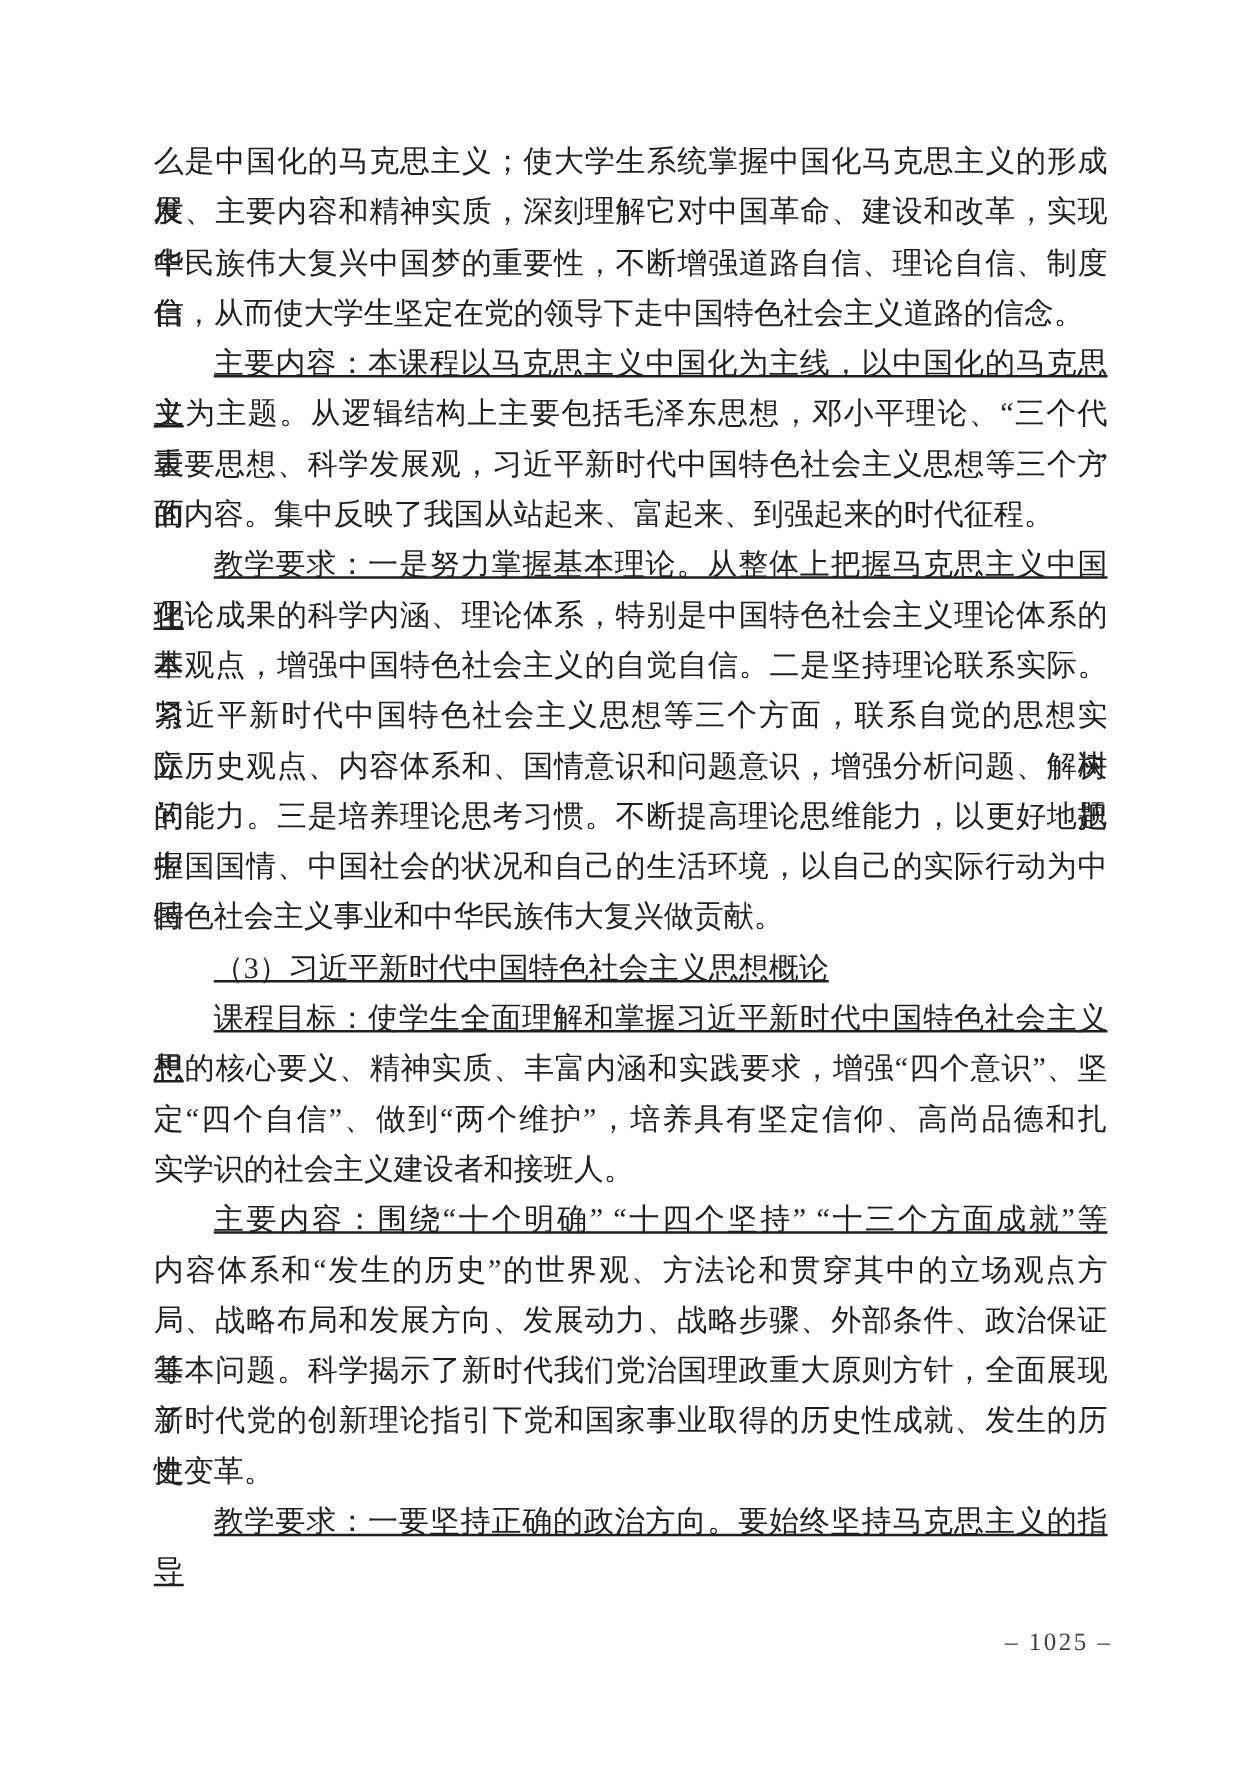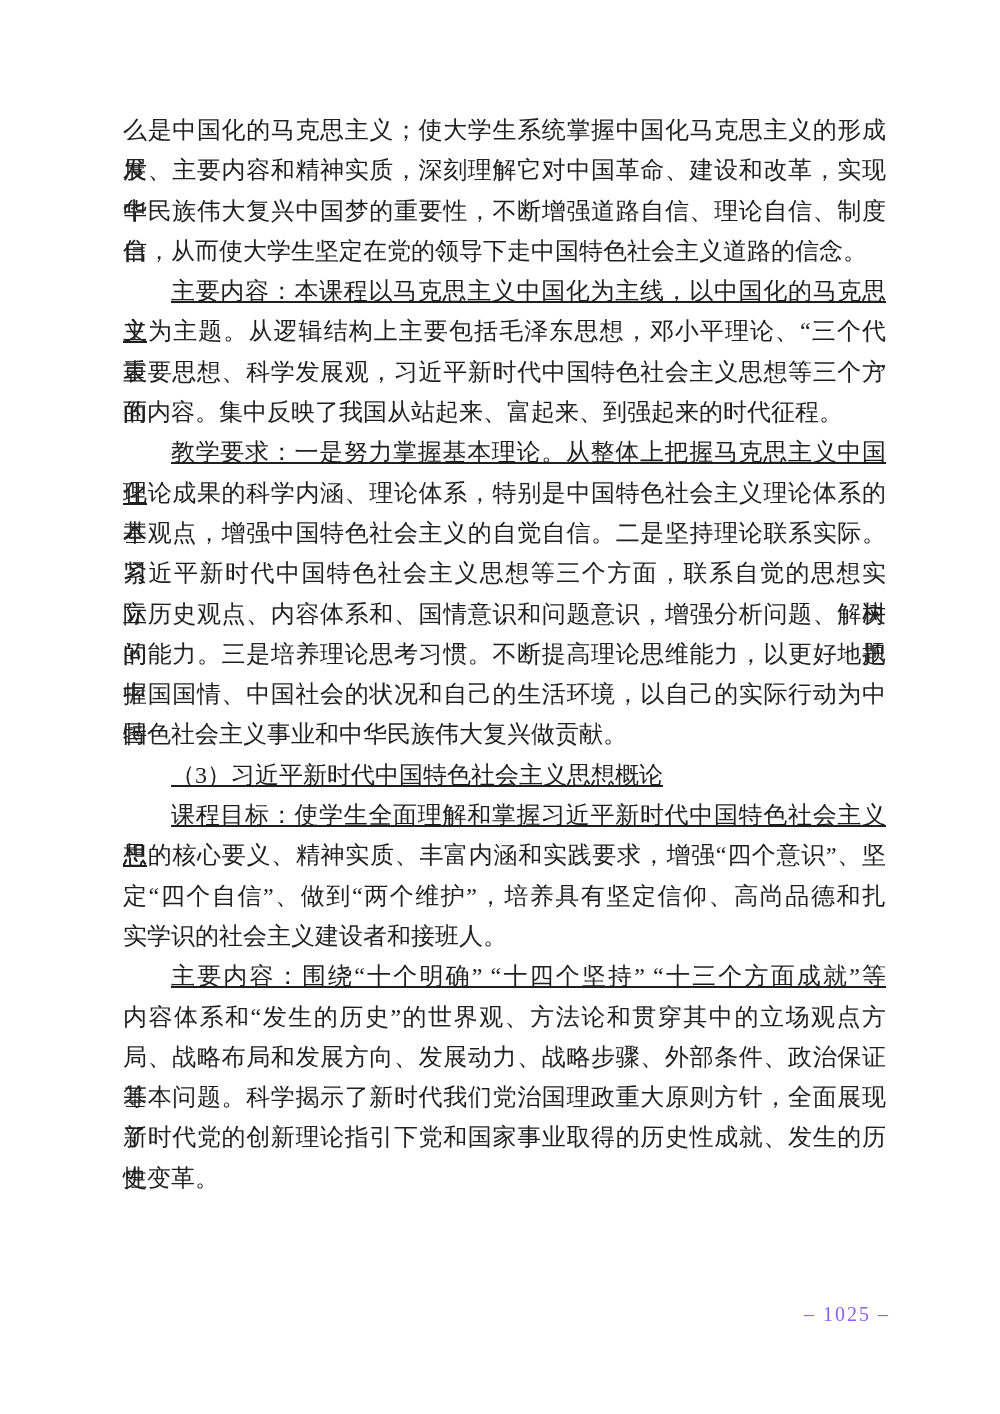--- a/index.html
+++ b/index.html
@@ -37,21 +37,21 @@
   .line.indent {
     text-indent: 2em;
     text-decoration: underline;
   }
   .footer {
     position: absolute;
     top: 1300px;
     right: 110px;
     font-size: 20px;
     line-height: 28px;
-    color: #8b5cf6;
+    color: #404040;
     letter-spacing: 2px;
   }
 </style>
 </head>
 <body>
 
 <div class="page">
   <div class="textblock">
       <div class="line">么是中国化的马克思主义；使大学生系统掌握中国化马克思主义的形成发</div>
       <div class="line">展、主要内容和精神实质，深刻理解它对中国革命、建设和改革，实现中</div>
@@ -73,15 +73,16 @@
       <div class="line indent">课程目标：使学生全面理解和掌握习近平新时代中国特色社会主义思</div>
       <div class="line">想的核心要义、精神实质、丰富内涵和实践要求，增强“四个意识”、坚</div>
       <div class="line">定“四个自信”、做到“两个维护”，培养具有坚定信仰、高尚品德和扎</div>
       <div class="line para-end">实学识的社会主义建设者和接班人。</div>
       <div class="line indent">主要内容：围绕“十个明确” “十四个坚持” “十三个方面成就”等</div>
       <div class="line">内容体系和“发生的历史”的世界观、方法论和贯穿其中的立场观点方</div>
       <div class="line">局、战略布局和发展方向、发展动力、战略步骤、外部条件、政治保证等</div>
       <div class="line">基本问题。科学揭示了新时代我们党治国理政重大原则方针，全面展现了</div>
       <div class="line">新时代党的创新理论指引下党和国家事业取得的历史性成就、发生的历史</div>
       <div class="line para-end">性变革。</div>
+      <div class="line indent">教学要求：一要坚持正确的政治方向。要始终坚持马克思主义的指导</div>
     </div>
   <div class="footer">– 1025 –</div>
 </div>
 
 </body></html>

